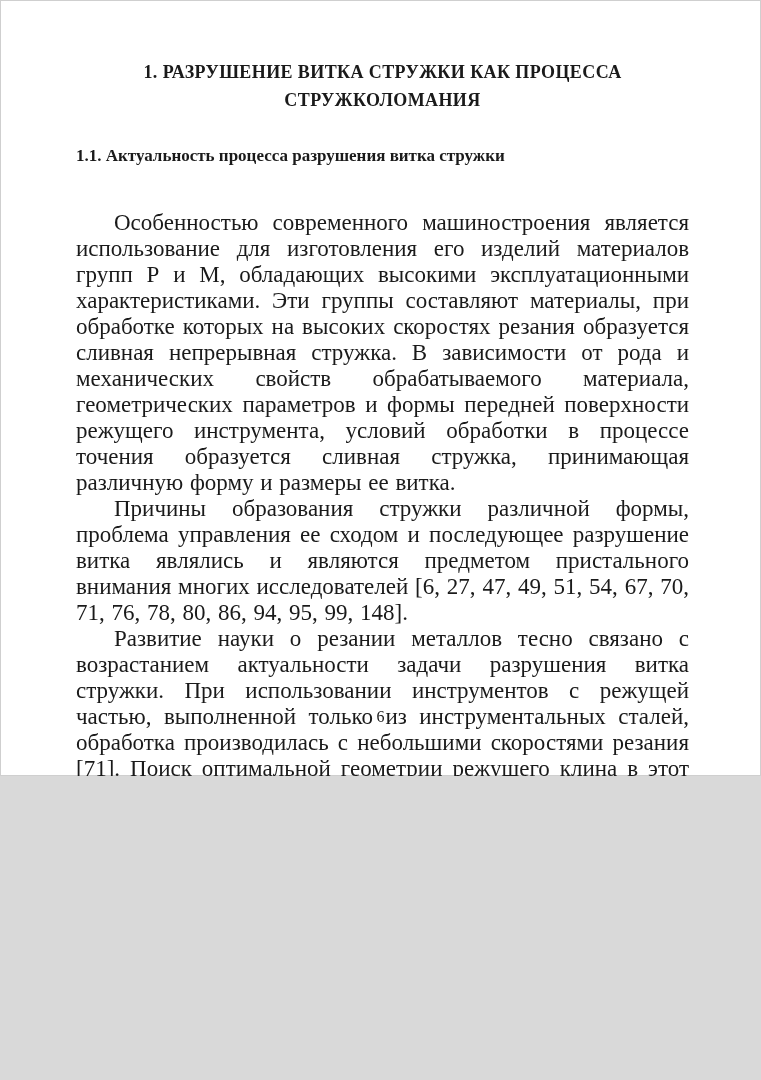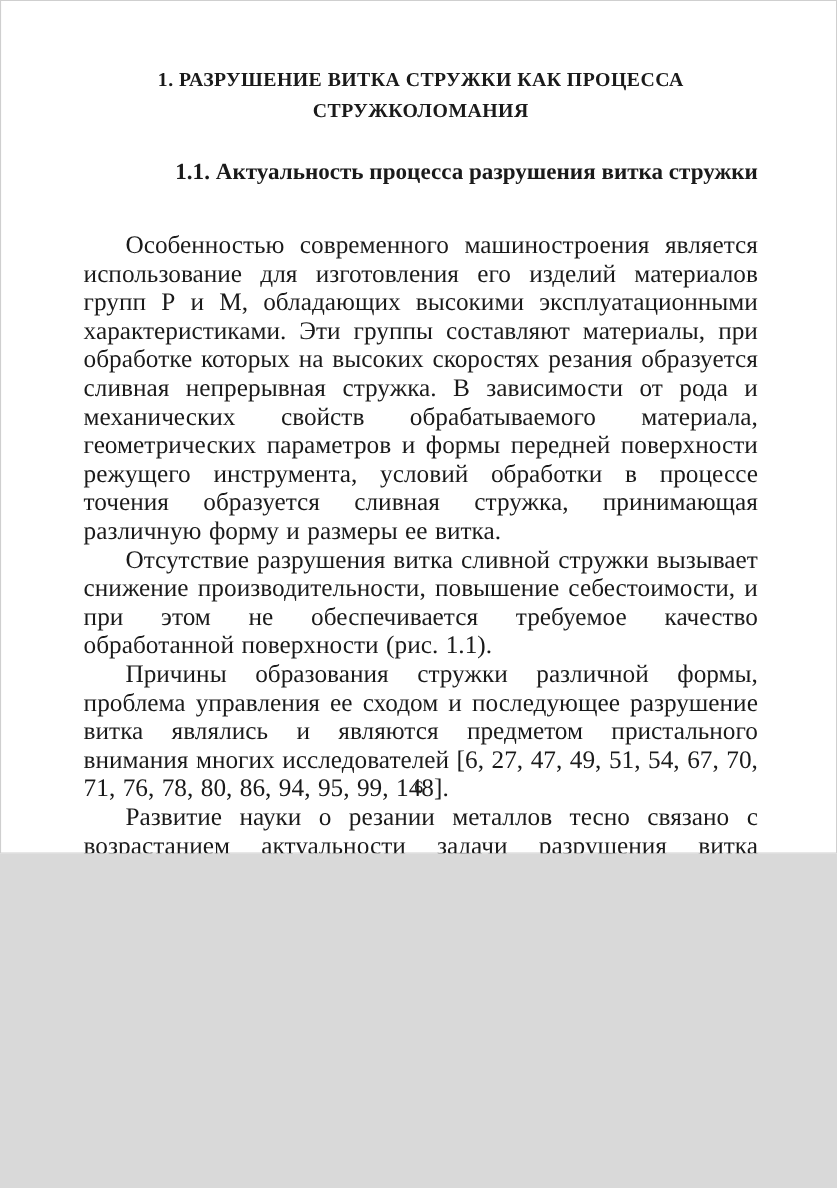--- a/index.html
+++ b/index.html
@@ -23,23 +23,23 @@
   .chapter-title {
     font-size: 18px;
     font-weight: bold;
     text-align: center;
     line-height: 28px;
     margin: 0 auto;
     max-width: 600px;
     letter-spacing: 0.4px;
   }
   .section-heading {
-    font-size: 21px;
+    font-size: 17px;
     font-weight: bold;
-    text-align: right;
+    text-align: left;
     line-height: 24px;
     margin: 30px 0 42px 0;
   }
   .body-par {
     font-size: 23px;
     line-height: 26px;
     text-align: justify;
     text-indent: 38px;
     margin: 0;
     word-spacing: 1px;
@@ -57,20 +57,19 @@
 </head>
 <body>
 
 <div class="page">
   <h1 class="chapter-title">1. РАЗРУШЕНИЕ ВИТКА СТРУЖКИ КАК ПРОЦЕССА СТРУЖКОЛОМАНИЯ</h1>
 
   <h2 class="section-heading">1.1. Актуальность процесса разрушения витка стружки</h2>
 
   <p class="body-par">Особенностью современного машиностроения является использование для изготовления его изделий материалов групп Р и М, обладающих высокими эксплуатационными характеристиками. Эти группы составляют материалы, при обработке которых на высоких скоростях резания образуется сливная непрерывная стружка. В зависимости от рода и механических свойств обрабатываемого материала, геометрических параметров и формы передней поверхности режущего инструмента, условий обработки в процессе точения образуется сливная стружка, принимающая различную форму и размеры ее витка.</p>
 
-  <p class="body-par">Отсутствие разрушения витка сливной стружки вызывает снижение производительности, повышение себестоимости, и при этом не обеспечивается требуемое качество обработанной поверхности (рис. 1.1).</p>
 
   <p class="body-par">Причины образования стружки различной формы, проблема управления ее сходом и последующее разрушение витка являлись и являются предметом пристального внимания многих исследователей [6, 27, 47, 49, 51, 54, 67, 70, 71, 76, 78, 80, 86, 94, 95, 99, 148].</p>
 
   <p class="body-par">Развитие науки о резании металлов тесно связано с возрастанием актуальности задачи разрушения витка стружки. При использовании инструментов с режущей частью, выполненной только из инструментальных сталей, обработка производилась с небольшими скоростями резания [71]. Поиск оптимальной геометрии режущего клина в этот период осуществлялся в направлении повышения стойкости инструмента [49]. В случае, когда стружка имела неблагоприятную форму и излишне загромождала рабочее место, требовались дополнительные затраты на ее уборку. В условиях чистовой токарной обработки задача ломания стружки являлась второстепенной и решалась рабочим путем механического воздействия на нее или за счет приостановки процесса резания. Разработка и внедрение твердых сплавов для оснащения режущей части инструментов позволили резко увеличить скорости резания. Возрос объем срезаемой стружки и, соответственно, затраты на ее удаление [18, 54]. Увеличилась скорость ее движения. Удаление стружки, имеющей высокую температуру и острые зазубренные края, из рабочего пространства непосредственно оператором часто становилось причиной производственных травм. Необходимость постоянного контроля над процессом обработки являлась в этот период сдерживающим фактором распространения многостаночного обслуживания [49, 71].</p>
 
   <div class="page-number">6</div>
 </div>
 
 </body></html>

